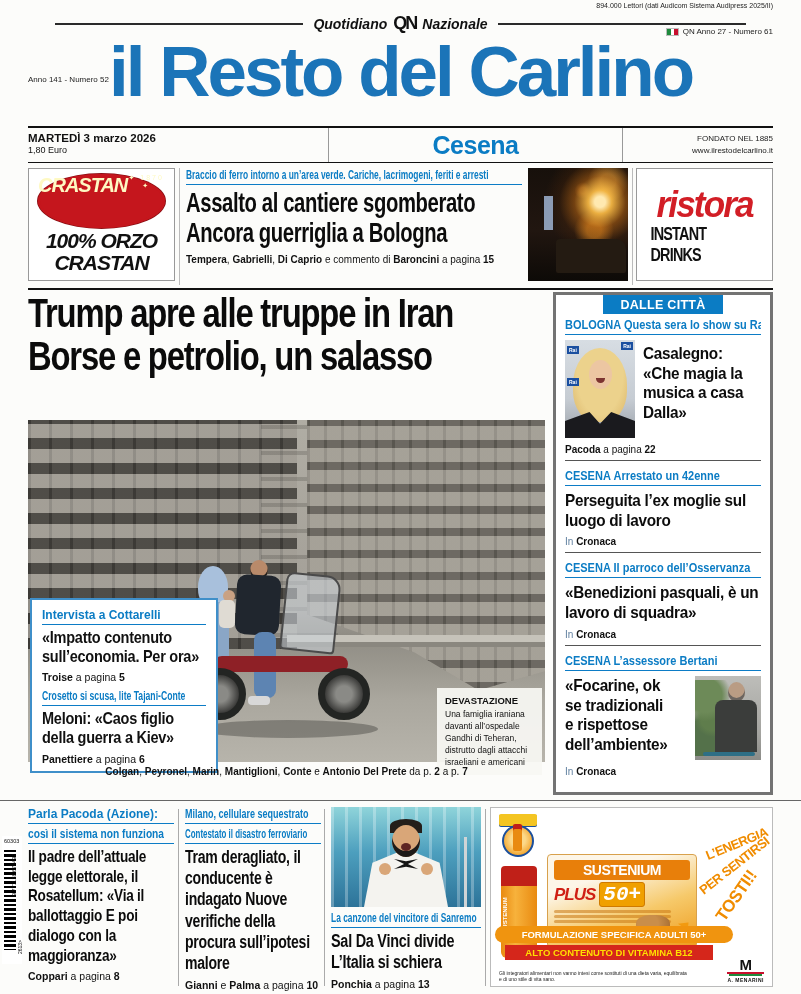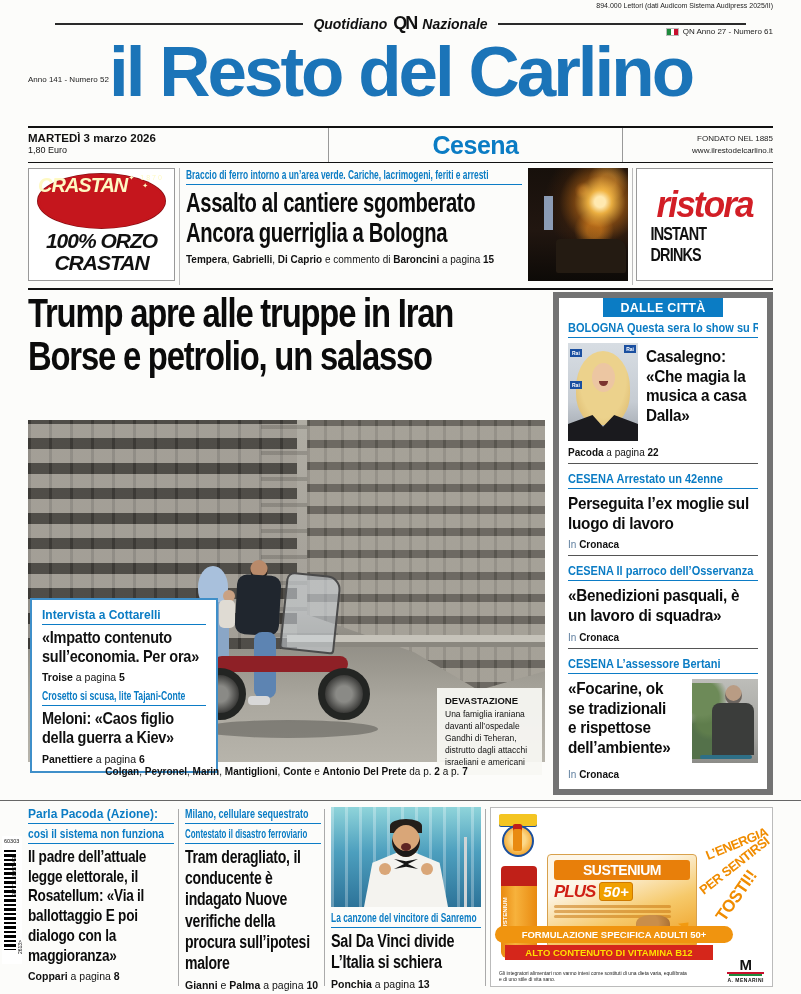--- a/index.html
+++ b/index.html
@@ -120,21 +120,21 @@
 
   
   #overlay-box{position:absolute;top:598px;left:30px;width:188px;background:#fff;
                border:2px solid #3f8fc9;padding:8px 10px 6px;}
   .ov-h{font-size:16.5px;font-weight:700;line-height:1.16;letter-spacing:-0.3px;margin:3px 0 2px;}
   #devast{position:absolute;top:688px;left:437px;width:105px;background:rgba(248,247,243,.93);padding:7px 8px;}
   .dv-title{font-weight:800;font-size:9.5px;margin-bottom:3px;}
   .dv-text{font-size:8.5px;line-height:1.4;}
 
   
-  #dc{position:absolute;top:292px;left:553px;width:220px;height:503px;border:6px solid #737373;
+  #dc{position:absolute;top:292px;left:553px;width:220px;height:503px;border:3px solid #737373;
       background:#fff;padding:0 9px;overflow:hidden;}
   #dc-title{width:120px;margin:0 auto;background:#0b7cc4;color:#fff;font-weight:800;font-size:12.5px;
             text-align:center;padding:3px 0 2px;letter-spacing:.3px;}
   .dc-kl{border-bottom:1.5px solid #0c7cc6;padding:4px 0 2px;margin-bottom:5px;overflow:hidden;}
   .dc-kicker{color:#0b7cc4;font-weight:600;font-size:12.5px;}
   .dc-h{font-size:17px;font-weight:800;line-height:1.16;letter-spacing:-0.3px;color:#0c0c0c;}
   .dc-byline{font-size:10px;margin:6px 0 5px;}
   .dcdiv{height:1px;background:#555;margin:2px 0 4px;}
   .dc-row{display:flex;gap:8px;}
   #photo-casalegno{width:70px;height:98px;flex:0 0 70px;position:relative;overflow:hidden;
@@ -197,21 +197,21 @@
   .su-body{height:72px;background:linear-gradient(90deg,#e98a10,#f7b23c 40%,#e98a10);border-radius:0 0 6px 6px;position:relative;}
   .su-vlabel{position:absolute;left:-14px;top:26px;transform:rotate(-90deg);transform-origin:center;
              font-size:6px;font-weight:800;color:#fff;white-space:nowrap;}
   .su-box{position:absolute;left:56px;top:46px;width:150px;height:94px;border:1px solid #d8a14c;border-radius:4px;
           background:linear-gradient(160deg,#fdf6e8 0 28%,#f6c96a 62%,#ee9b1c);padding:5px 6px;}
   .su-brandband{background:#e87f0a;color:#fff;font-weight:800;font-size:14px;text-align:center;
                 border-radius:3px;padding:2px 0;letter-spacing:-0.5px;}
   .su-plusrow{margin-top:2px;display:flex;align-items:baseline;gap:4px;}
   .su-plus{color:#cf1f14;font-style:italic;font-weight:900;font-size:17px;letter-spacing:-1px;}
   .su-fifty{color:#fff;background:#f0a000;border:1px solid #cf7a00;border-radius:3px;padding:0 3px;
-            font-style:italic;font-weight:900;font-size:15px;}
+            font-style:italic;font-weight:900;font-size:21px;font-family:Liberation Mono, monospace;}
   .su-lines{margin-top:3px;}
   .su-lines div{height:3px;background:rgba(200,120,20,.55);border-radius:2px;margin:2px 0;width:86%;}
   .su-count{position:absolute;left:7px;bottom:5px;color:#cf1f14;font-weight:900;font-size:11px;}
   .su-arrow{position:absolute;right:4px;bottom:2px;color:#f29a10;font-size:26px;font-weight:900;}
   .su-ginger{position:absolute;right:26px;bottom:10px;width:34px;height:22px;border-radius:40%;
              background:radial-gradient(circle at 35% 40%,#c98e4a 0 40%,#a96f33 90%);}
   .su-arc{position:absolute;right:0;top:14px;width:86px;height:110px;}
   .su-arc span{position:absolute;color:#f08c00;font-weight:900;font-size:13px;letter-spacing:-0.5px;white-space:nowrap;
     text-shadow:-1px 0 #fff,1px 0 #fff,0 -1px #fff,0 1px #fff,-1px -1px #fff,1px 1px #fff,1px -1px #fff,-1px 1px #fff;}
   .arc1{right:2px;top:14px;transform:rotate(-22deg);}

